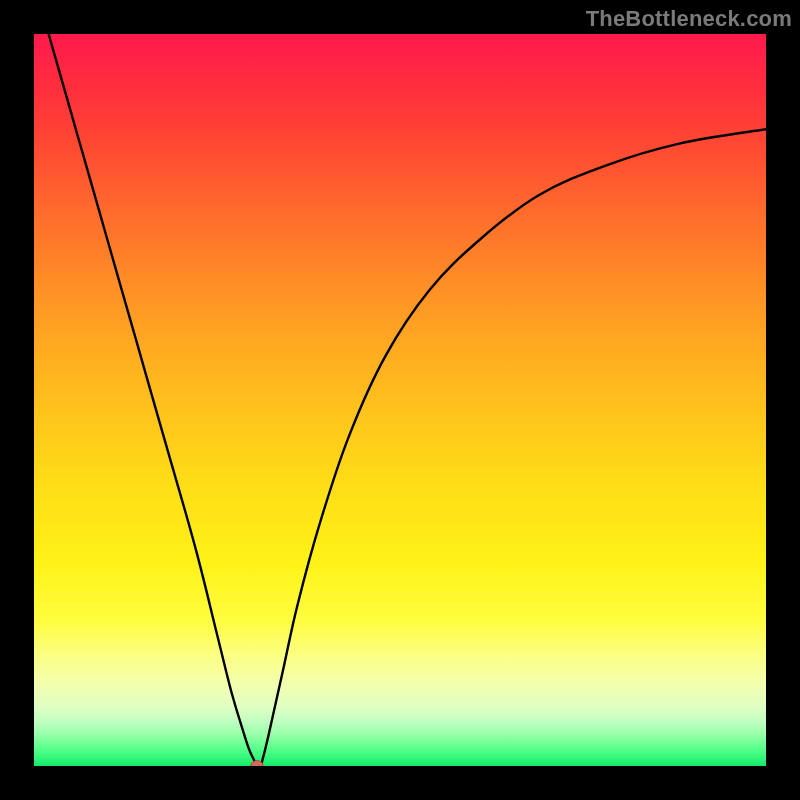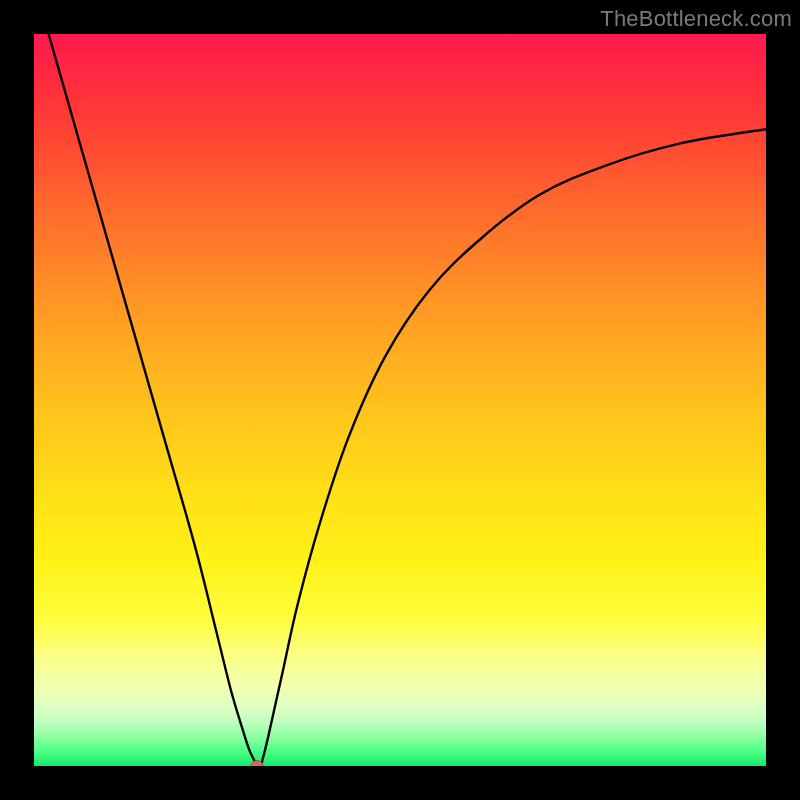--- a/index.html
+++ b/index.html
@@ -56,21 +56,21 @@
   }
   .marker {
     position: absolute;
   }
   .watermark {
     position: absolute;
     top: 6px;
     right: 8px;
     color: #7a7a7a;
     font-size: 22px;
-    font-weight: 400;
+    font-weight: 700;
     letter-spacing: 0.2px;
   }
 </style>
 </head>
 <body>
 
 <div class="frame">
   <div class="plot-area">
     <svg class="curve" viewBox="0 0 732 732" preserveAspectRatio="none">
       <path id="curve-path" fill="none" stroke="#000" stroke-width="2.4" stroke-linecap="round" stroke-linejoin="round" d="M 14.6 0.0 C 19.9 18.4, 33.4 65.6, 43.9 102.5 C 54.5 139.4, 62.7 168.1, 73.2 205.0 C 83.7 241.9, 91.9 270.5, 102.5 307.4 C 113.0 344.3, 121.2 373.0, 131.8 409.9 C 142.3 446.8, 151.8 478.1, 161.0 512.4 C 170.3 546.7, 176.4 573.9, 183.0 600.2 C 189.6 626.6, 193.0 641.7, 197.6 658.8 C 202.3 675.9, 205.3 684.9, 208.6 695.4 C 211.9 705.9, 213.3 710.8, 215.9 717.4 C 218.6 723.9, 221.9 729.4, 223.3 732.0 L 226.9 732.0 C 228.2 726.7, 230.3 719.8, 234.2 702.7 C 238.2 685.6, 243.6 660.6, 248.9 636.8 C 254.2 613.1, 256.9 597.3, 263.5 571.0 C 270.1 544.6, 276.3 520.7, 285.5 490.4 C 294.7 460.1, 302.9 432.9, 314.8 402.6 C 326.6 372.3, 336.9 348.4, 351.4 322.1 C 365.9 295.7, 378.2 277.3, 395.3 256.2 C 412.4 235.1, 426.8 222.1, 446.5 205.0 C 466.3 187.8, 482.7 174.2, 505.1 161.0 C 527.5 147.9, 545.9 141.0, 571.0 131.8 C 596.0 122.5, 615.2 116.4, 644.2 109.8 C 673.1 103.2, 716.2 97.8, 732.0 95.2"></path>

